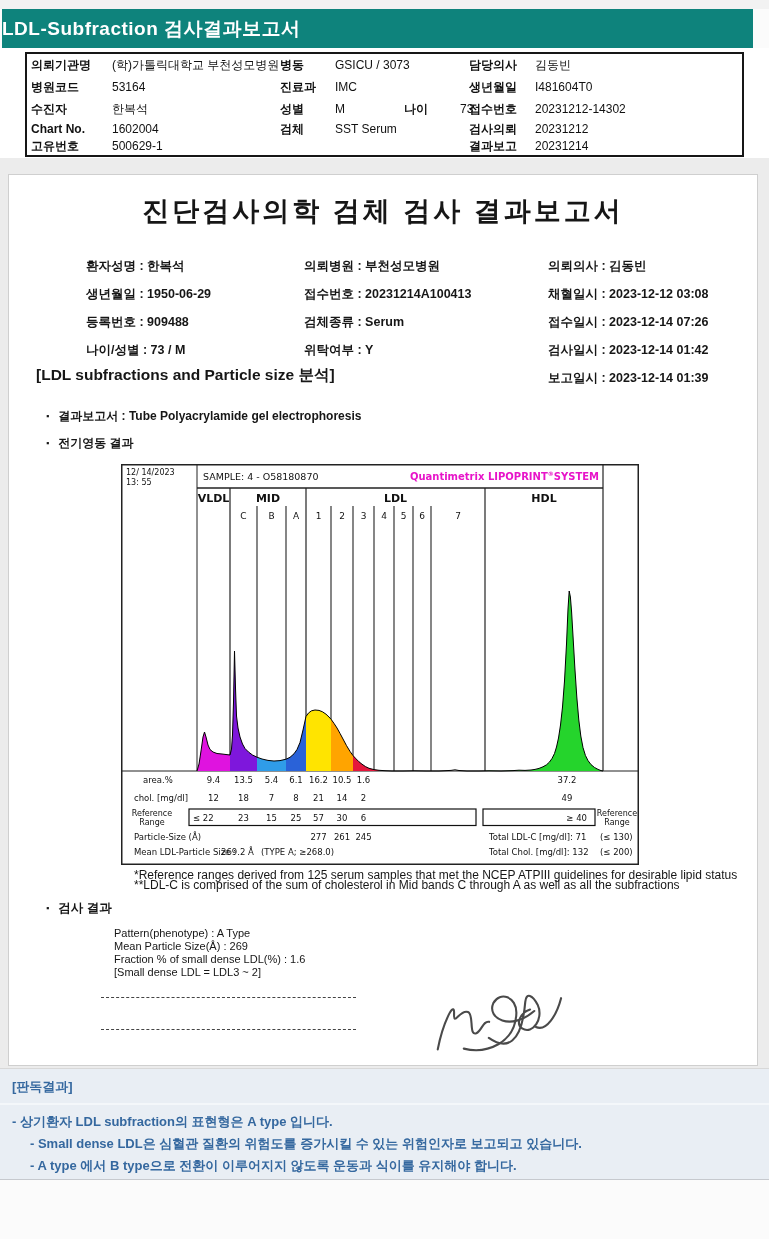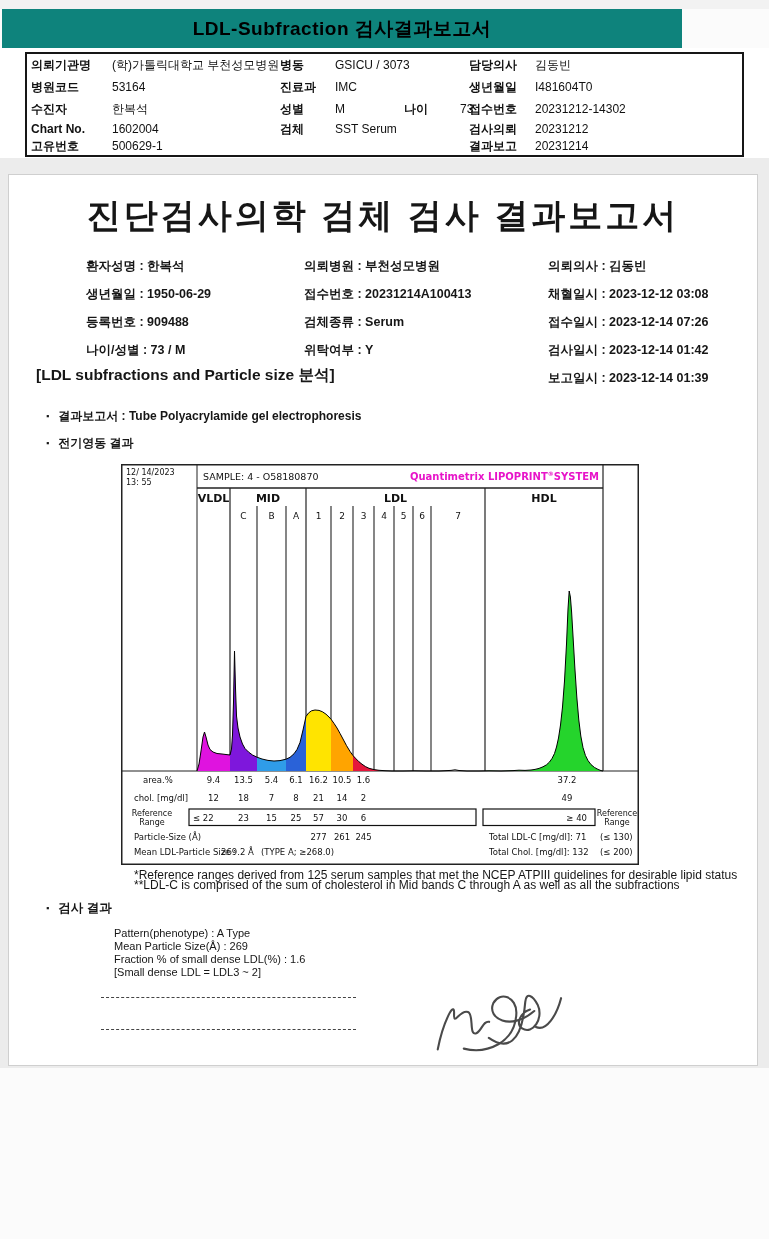--- a/index.html
+++ b/index.html
@@ -1,34 +1,34 @@
 <!DOCTYPE html>
 <html><head>
 <meta charset="utf-8">
 <style>
   html,body{margin:0;padding:0;background:#fbfbfb;}
   .page{position:relative;width:769px;height:1239px;overflow:hidden;background:#fbfbfb;
         font-family:"Liberation Sans","DejaVu Sans",sans-serif;}
   .abs{position:absolute;}
   .topstrip{left:0;top:0;width:769px;height:9px;background:#f2f2f2;}
-  .tealbar{left:2px;top:9px;width:680px;height:39px;background:#0e837c;color:#000000;
-           text-align:center;line-height:39px;font-size:19px;font-weight:bold;letter-spacing:.5px;}
+  .tealbar{left:2px;top:9px;width:751px;height:39px;background:#0e837c;color:#ffffff;
+           text-align:left;line-height:39px;font-size:19px;font-weight:bold;letter-spacing:.5px;}
   .whiteband{left:0;top:48px;width:769px;height:110px;background:#ffffff;}
   .grayband{left:0;top:158px;width:769px;height:910px;background:#ececec;}
 
   .infobox{left:25px;top:52px;width:715px;height:101px;border:2px solid #161616;background:#ffffff;}
   .infobox span{position:absolute;white-space:nowrap;font-size:12px;color:#111;line-height:14px;}
   .lbl{font-weight:bold;}
   .c1l{left:4px;}  .c1v{left:85px;} .c2l{left:253px;} .c2v{left:308px;}
   .c2l2{left:358px;margin-left:19px;} .c2v2{left:397px;margin-left:36px;} .c3l{left:442px;} .c3v{left:508px;}
   .r1{top:4px;} .r2{top:26px;} .r3{top:48px;} .r4{top:68px;} .r5{top:85px;}
 
   .card{left:8px;top:174px;width:750px;height:892px;background:#ffffff;border:1px solid #cfcfcf;box-sizing:border-box;}
   .card .t{position:absolute;white-space:nowrap;color:#161616;}
-  .main-title{left:0;width:100%;top:18px;text-align:center;font-size:34px;font-weight:bold;
+  .main-title{left:0;width:100%;top:18px;text-align:center;font-size:27px;font-weight:bold;
               letter-spacing:3px;color:#1a1a1a;white-space:nowrap;}
   .prow{font-size:12.5px;font-weight:bold;color:#1a1a1a;}
   .pc1{left:77px;} .pc2{left:295px;} .pc3{left:539px;}
   .pr1{top:83px;} .pr2{top:111px;} .pr3{top:139px;} .pr4{top:167px;} .pr5{top:195px;}
   .sect{left:27px;top:190px;font-size:15.5px;font-weight:bold;color:#111;}
   .brow{font-size:12px;font-weight:bold;color:#141414;}
   .sq{display:inline-block;margin-right:9px;font-size:9px;vertical-align:1px;}
   .fn{font-size:12px;color:#222;}
   .res{font-size:11px;color:#222;}
   .dash{border-top:1.5px dashed #444;height:0;width:255px;left:92px;}
@@ -229,14 +229,21 @@
     <svg class="sig" width="160" height="90" viewBox="0 0 160 90">
       <g fill="none" stroke="#4a4a4a" stroke-width="2.1" stroke-linecap="round" transform="rotate(-6 80 45)">
         <path d="M18,68 C26,42 40,20 38,34 C36,48 44,30 52,34 C58,37 50,58 58,56 C64,54 66,44 72,46"></path>
         <path d="M44,70 C66,78 96,70 100,40 C102,24 86,16 78,28 C70,42 92,58 118,40"></path>
         <path d="M70,62 C86,76 102,72 110,30 C112,20 118,24 122,34 C127,48 114,64 104,56 C98,51 104,40 114,38"></path>
         <path d="M118,56 C128,62 140,46 146,30"></path>
       </g>
     </svg>
   </div>
 
+  <div class="abs interp">
+    <div class="ihead">[판독결과]</div>
+    <div class="isep"></div>
+    <div class="il1">- 상기환자 LDL subfraction의 표현형은 A type 입니다.</div>
+    <div class="il2">-  Small dense LDL은 심혈관 질환의 위험도를 증가시킬 수 있는 위험인자로 보고되고 있습니다.</div>
+    <div class="il3">-  A type 에서 B type으로 전환이 이루어지지 않도록 운동과 식이를 유지해야 합니다.</div>
+  </div>
 
 </div>
 
 </body></html>

